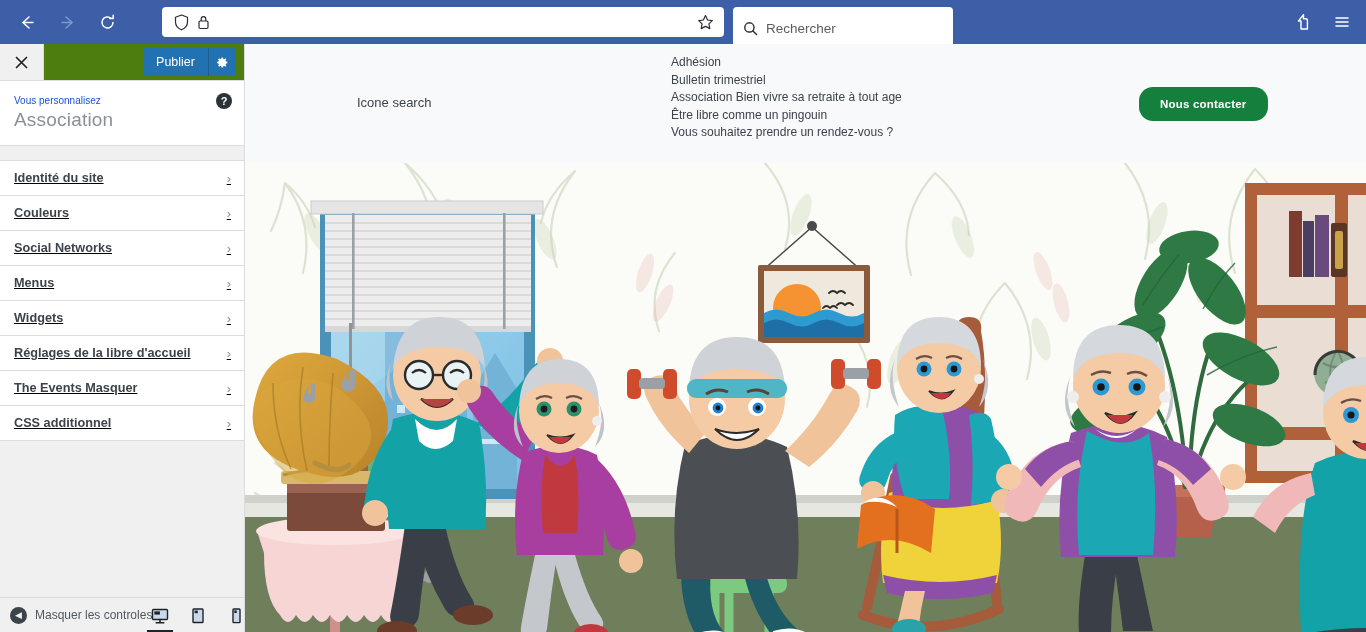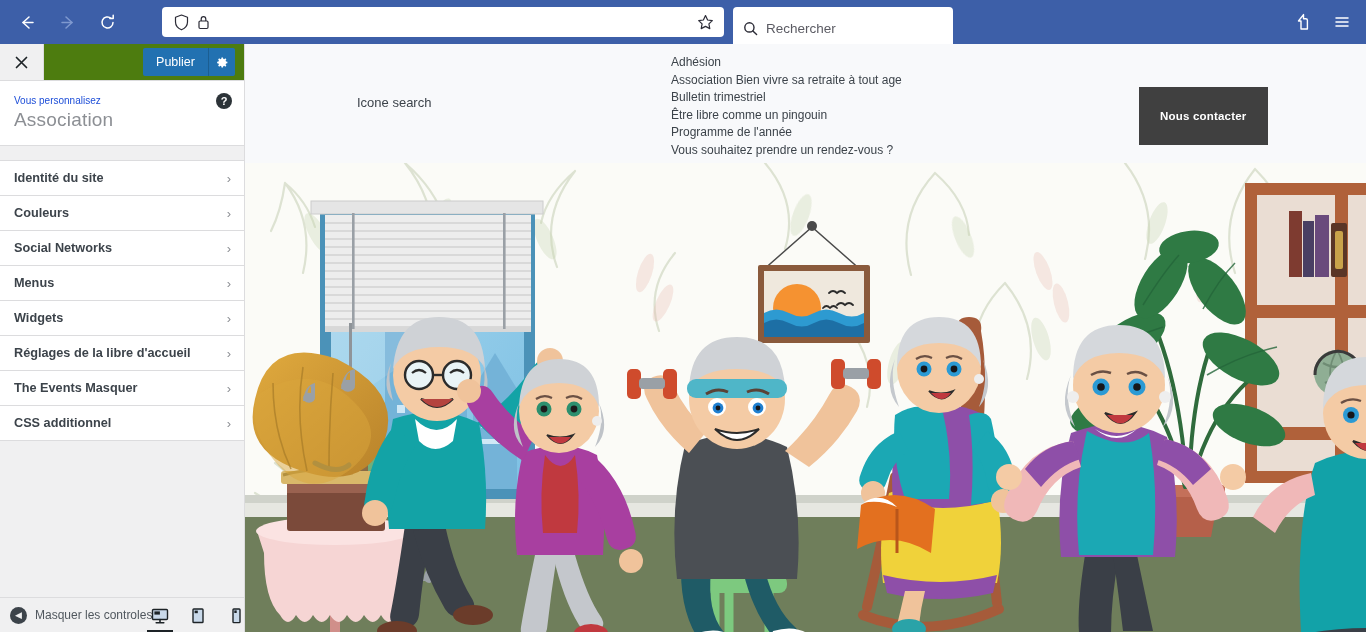--- a/index.html
+++ b/index.html
@@ -122,20 +122,21 @@
 
   .cz-gap { height: 15px; background: #f0f0f1; border-bottom: 1px solid #dcdcde; }
 
   .cz-panels { background: #fff; flex: 0 0 auto; }
   .cz-item {
     height: 35px; display: flex; align-items: center;
     justify-content: space-between;
     padding: 0 13px 0 14px;
     border-bottom: 1px solid #dcdcde;
     background: #fff;
+    text-decoration: underline;
   }
   .cz-item .it-lbl { font-size: 12.7px; color: #3c434a; font-weight: bold; }
   .cz-item .it-arrow { color: #8c8f94; font-size: 13px; }
 
   .cz-fill { flex: 1; background: #f0f0f1; }
 
   .cz-footer {
     height: 35px; background: #f0f0f1;
     border-top: 1px solid #dcdcde;
     display: flex; align-items: center;
@@ -177,23 +178,23 @@
     position: absolute; left: 112px; top: 51px;
     font-size: 13px; color: #3c434a;
   }
   .site-nav {
     position: absolute; left: 426px; top: 10px;
     font-size: 12px; color: #3c434a; line-height: 17.5px;
   }
   .site-nav div { white-space: nowrap; }
   .site-cta {
     position: absolute; left: 894px; top: 43px;
-    background: #404040; color: #fff;
+    background: #15803d; color: #fff;
     font-size: 11.5px; font-weight: bold;
-    padding: 23px 21px; border-radius: 0;
+    padding: 11px 21px; border-radius: 14px;
     letter-spacing: .2px;
   }
 
   .hero { position: relative; width: 1121px; height: 469px; overflow: hidden; background: #fafaf6; }
   .hero svg { display: block; position: absolute; left: 0; top: 0; }
 </style>
 </head>
 <body>
 
 <div id="app">
@@ -354,24 +355,23 @@
     </div>
   </div>
 
   <div class="preview">
 
     <div class="site-header">
       <div class="site-search-label">Icone search</div>
 
       <div class="site-nav">
         <div>Adhésion</div>
+        <div>Bulletin trimestriel</div>
         <div>Association Bien vivre sa retraite à tout age</div>
-        <div>Bulletin trimestriel</div>
         <div>Être libre comme un pingouin</div>
-        <div>Programme de l'année</div>
         <div>Vous souhaitez prendre un rendez-vous ?</div>
       </div>
 
       <div class="site-cta">Nous contacter</div>
     </div>
 
     <div class="hero">
       <svg width="1121" height="469" viewBox="0 0 1121 469">
         <defs>
           <clipPath id="heroclip">

